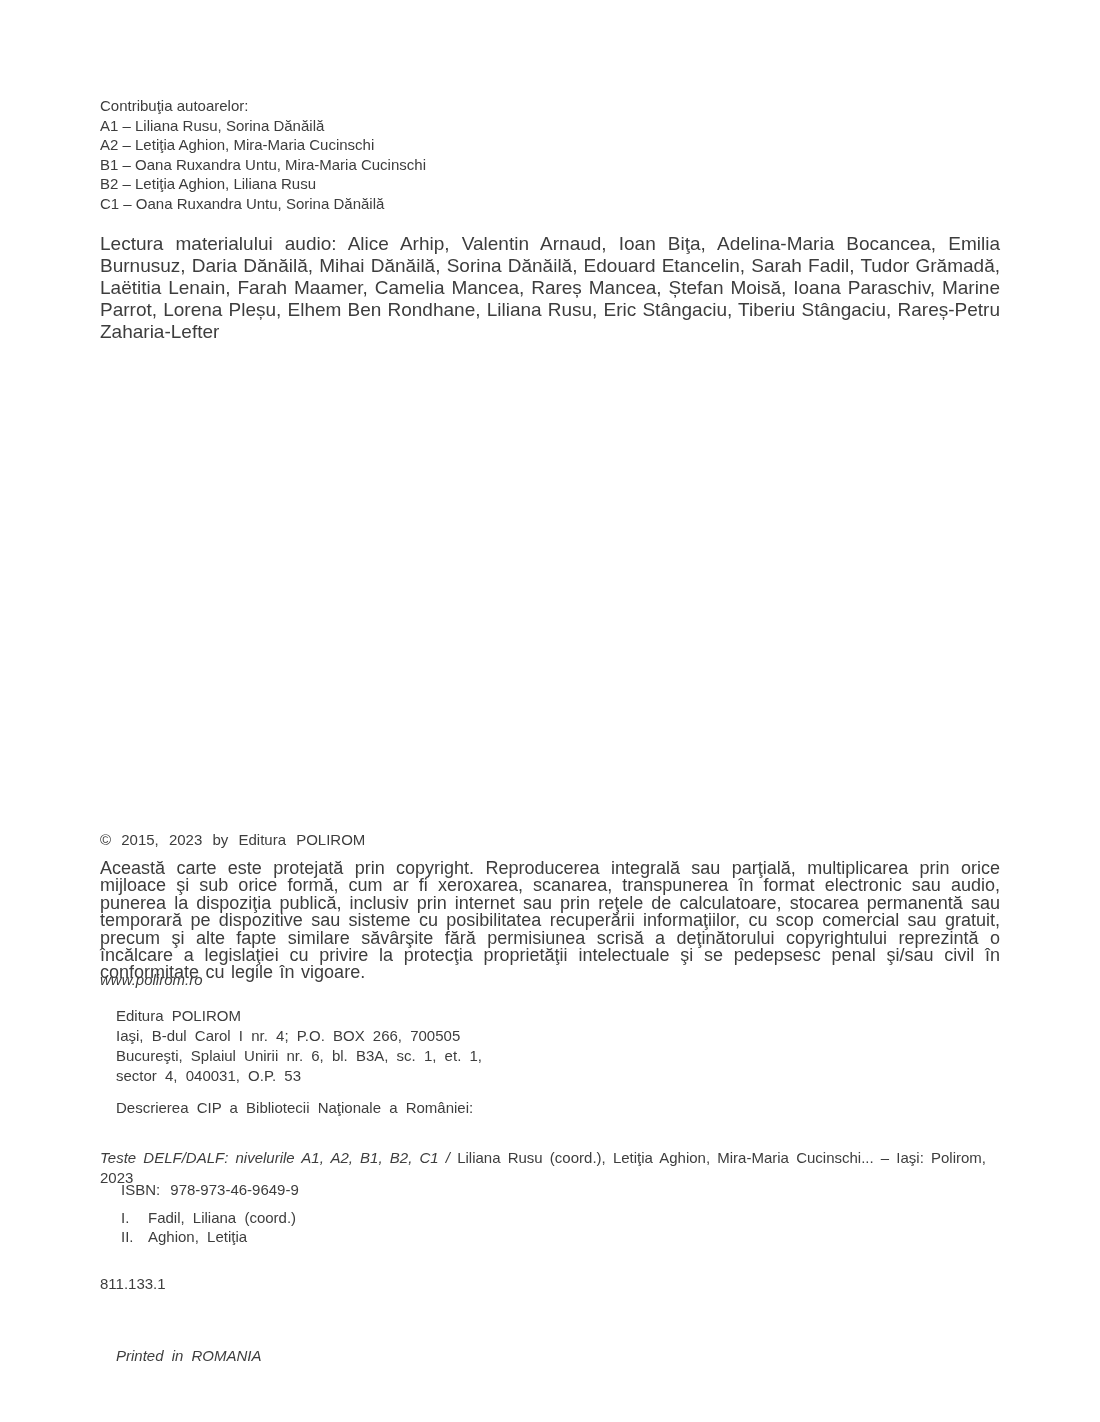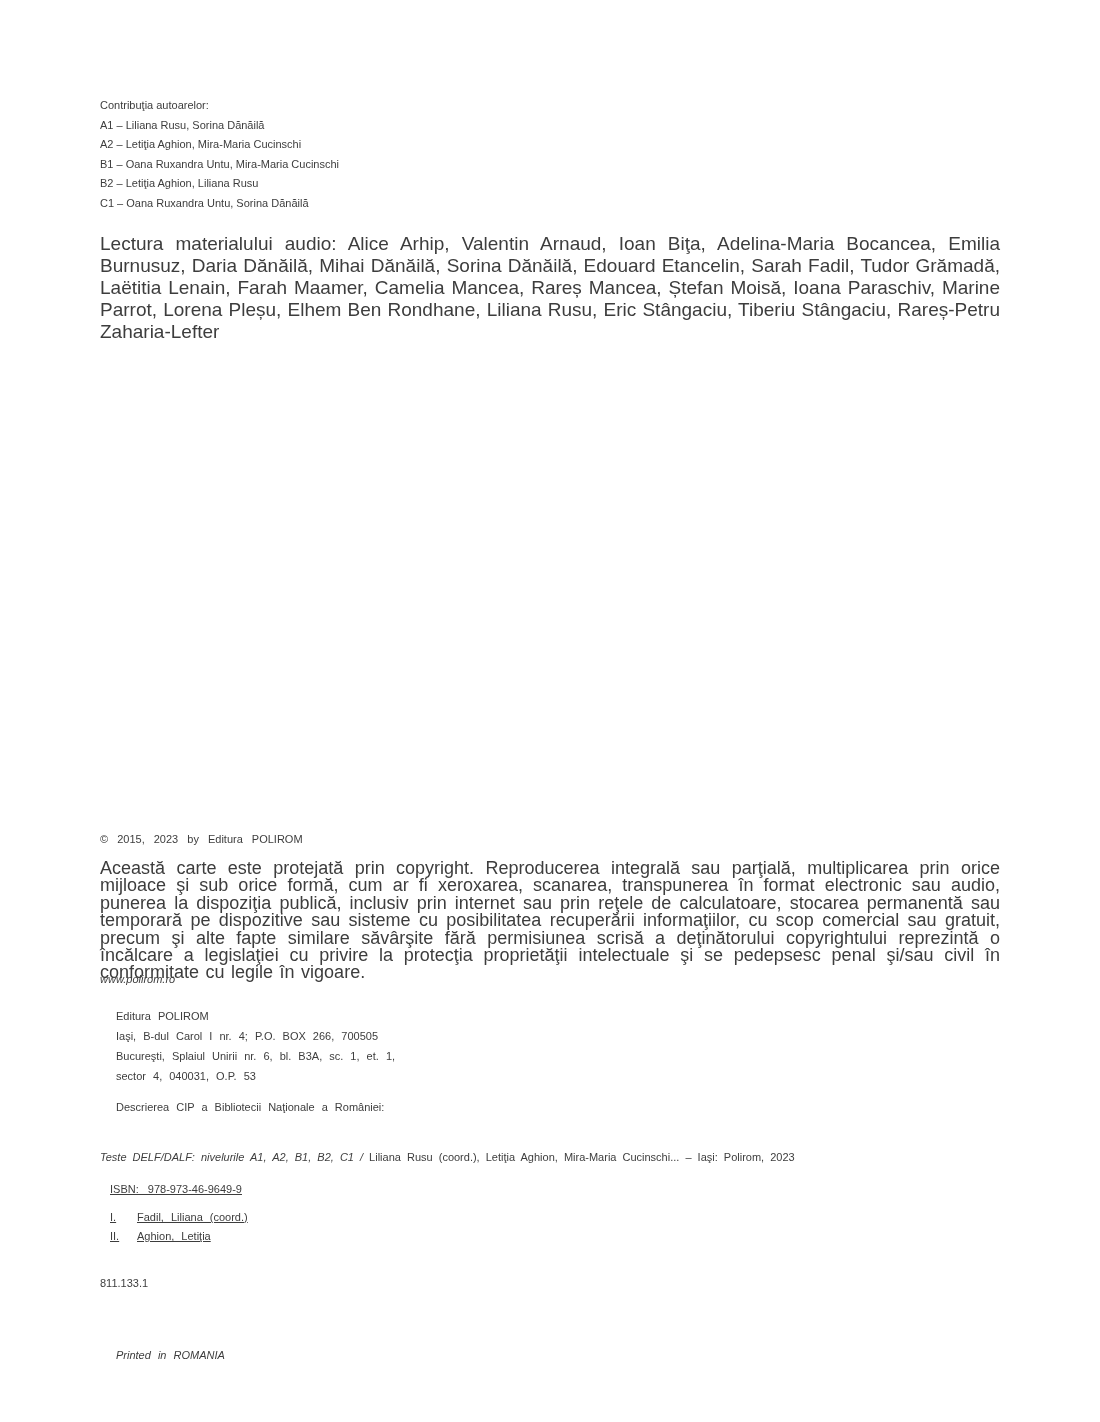--- a/index.html
+++ b/index.html
@@ -6,29 +6,29 @@
   html, body { background: #ffffff; }
   body {
     width: 1100px;
     height: 1422px;
     position: relative;
     font-family: "Liberation Sans", "DejaVu Sans", sans-serif;
     color: #3d3d3d;
     overflow: hidden;
   }
   .abs { position: absolute; left: 100px; width: 900px; }
-  .fs-main { font-size: 11px; line-height: 19.5px; }
+  .fs-main { font-size: 15px; line-height: 19.5px; }
   .fs-para { font-size: 19px; line-height: 22px; }
   .fs-small { font-size: 18px; line-height: 17.4px; }
   .justify { text-align: justify; }
   .ws-1 { word-spacing: 1.5px; }
   .ws-3 { word-spacing: 3px; }
   .ws-4 { word-spacing: 4px; margin-left: 16px; }
   .ws-6 { word-spacing: 6px; }
-  .indent { margin-left: 10px; text-decoration: underline; }
+  .indent { margin-left: 21px; }
   .italic { font-style: italic; }
 
   .contrib-list { }
   .contrib-item { display: block; }
 
   .index-row { display: flex; line-height: 19px; }
   .index-num { width: 27px; flex: 0 0 27px; }
 </style>
 </head>
 <body>

